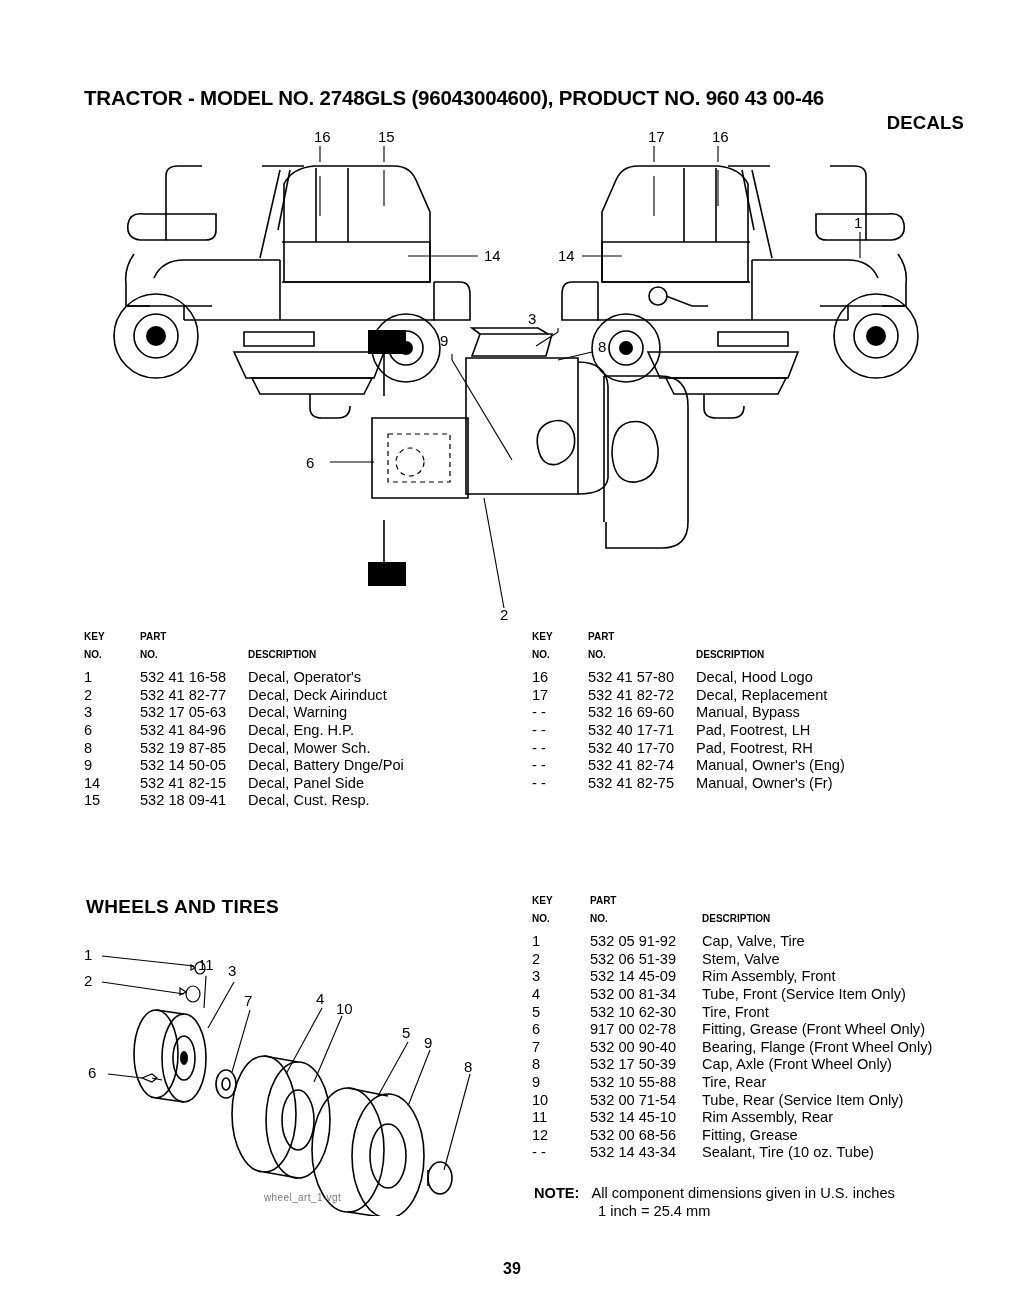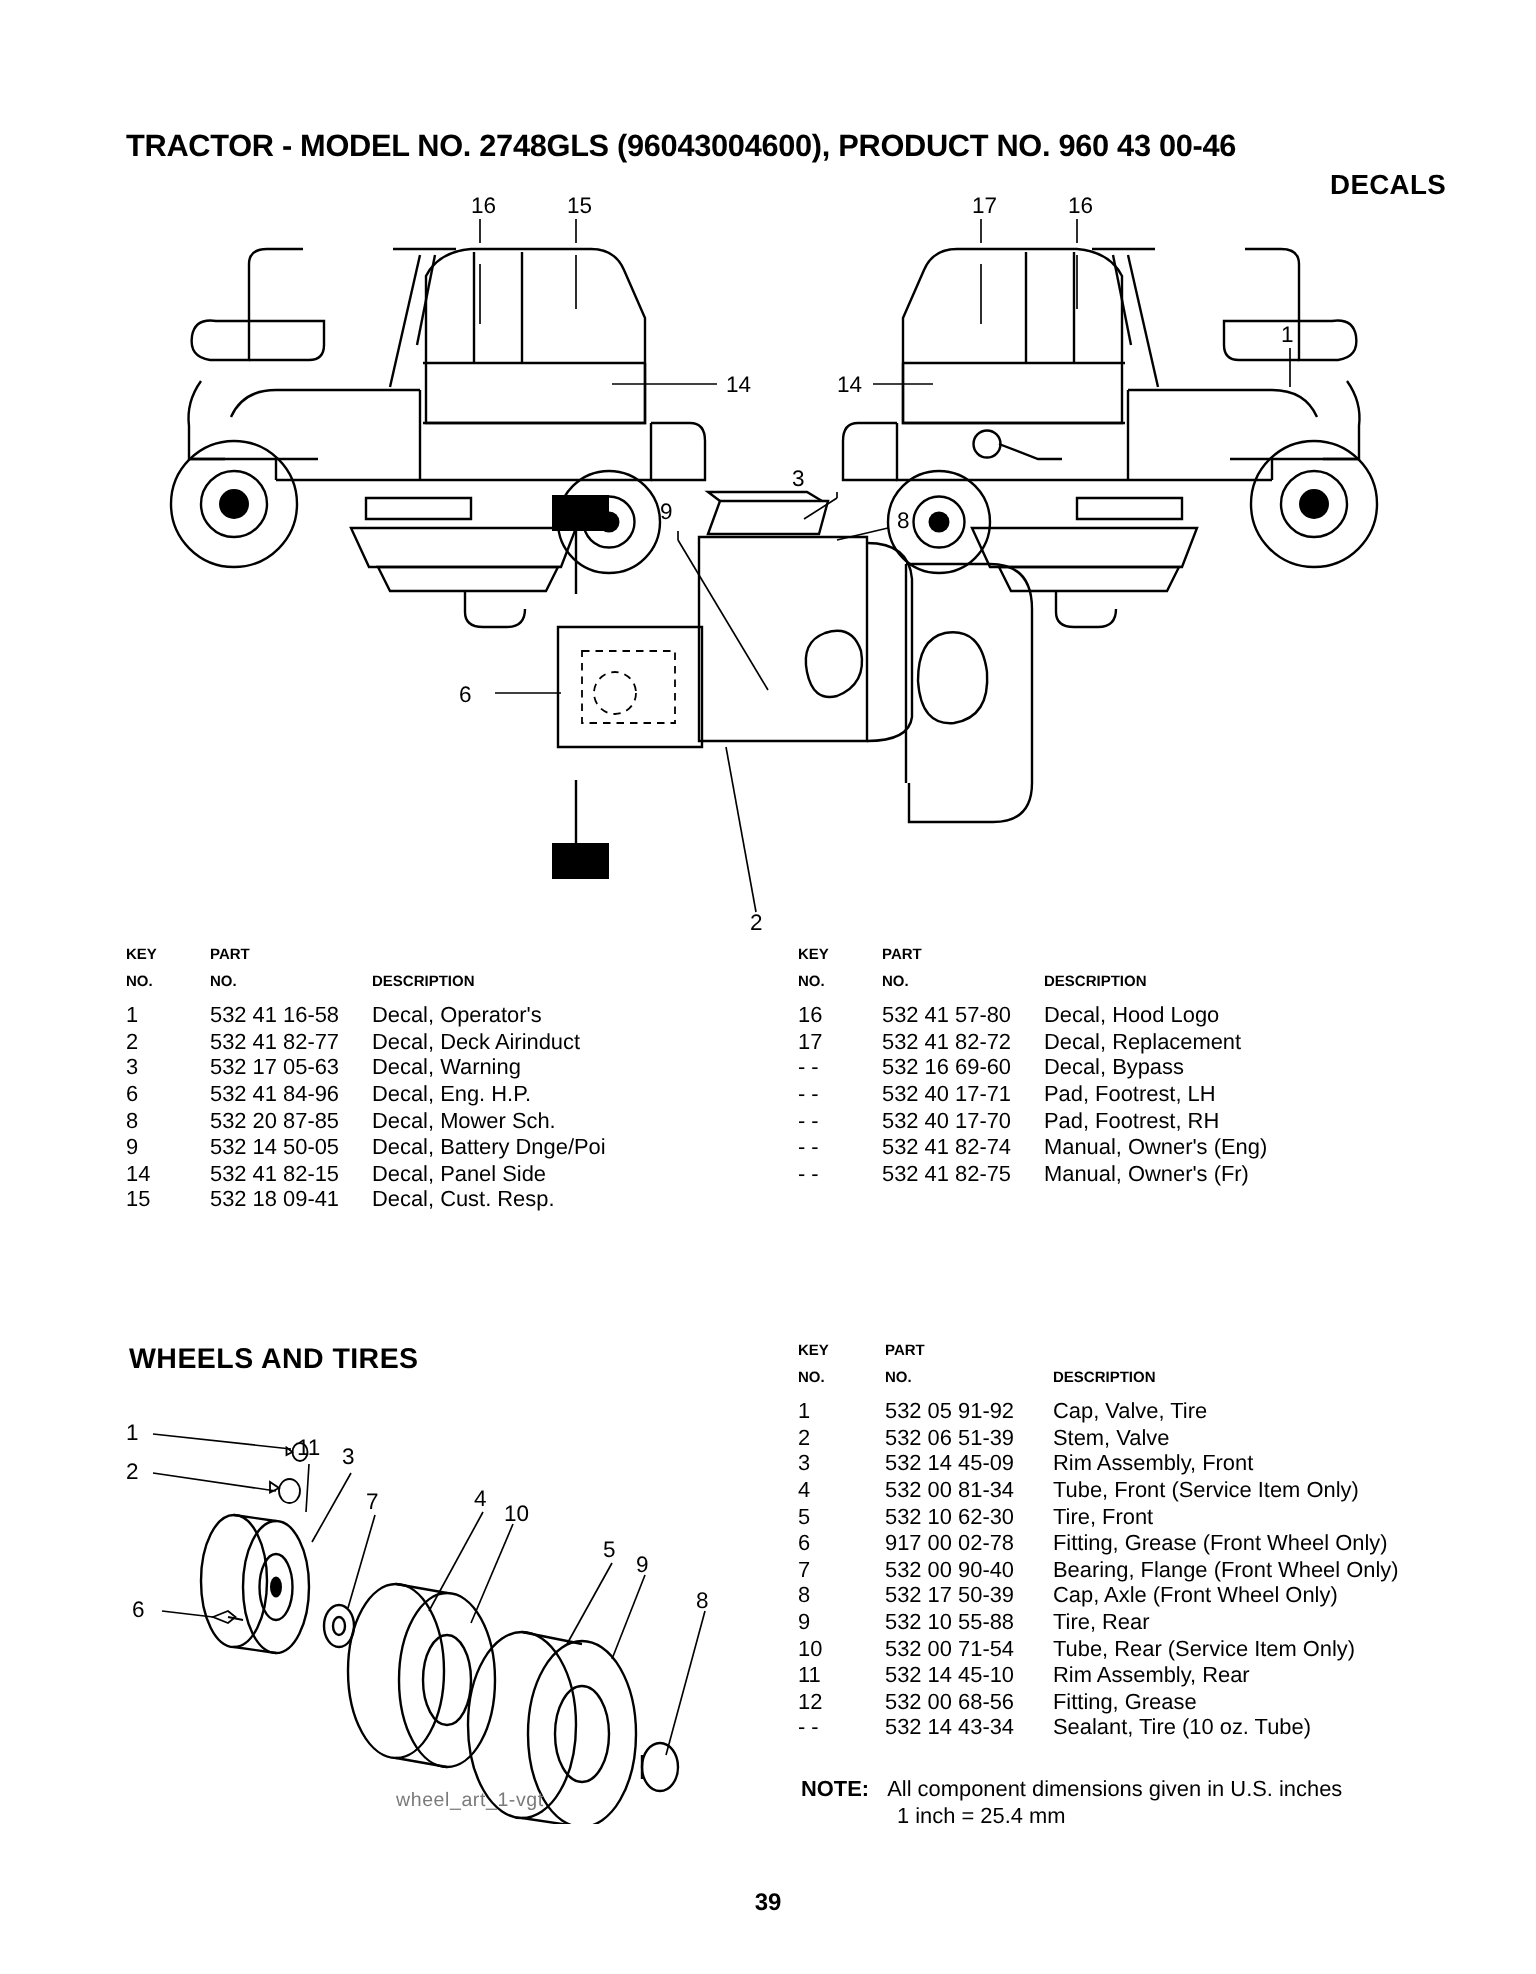--- a/index.html
+++ b/index.html
@@ -93,21 +93,21 @@
     position: absolute;
     left: 78px;
     top: 898px;
     width: 440px;
     height: 290px;
   }
   .wheel-art-caption {
     position: absolute;
     left: 264px;
     top: 1164px;
-    font-size: 13px;
+    font-size: 10px;
     color: #7a7a7a;
     letter-spacing: 0.4px;
   }
 
   .note {
     position: absolute;
     left: 534px;
     top: 1157px;
     font-size: 14.6px;
     line-height: 17.5px;
@@ -311,21 +311,21 @@
       <div class="c-part">532 17 05-63</div>
       <div class="c-desc">Decal, Warning</div>
     </div>
     <div class="row">
       <div class="c-key">6</div>
       <div class="c-part">532 41 84-96</div>
       <div class="c-desc">Decal, Eng. H.P.</div>
     </div>
     <div class="row">
       <div class="c-key">8</div>
-      <div class="c-part">532 20 87-85</div>
+      <div class="c-part">532 19 87-85</div>
       <div class="c-desc">Decal, Mower Sch.</div>
     </div>
     <div class="row">
       <div class="c-key">9</div>
       <div class="c-part">532 14 50-05</div>
       <div class="c-desc">Decal, Battery Dnge/Poi</div>
     </div>
     <div class="row">
       <div class="c-key">14</div>
       <div class="c-part">532 41 82-15</div>
@@ -356,21 +356,21 @@
       <div class="c-desc">Decal, Hood Logo</div>
     </div>
     <div class="row">
       <div class="c-key">17</div>
       <div class="c-part">532 41 82-72</div>
       <div class="c-desc">Decal, Replacement</div>
     </div>
     <div class="row">
       <div class="c-key">- -</div>
       <div class="c-part">532 16 69-60</div>
-      <div class="c-desc">Decal, Bypass</div>
+      <div class="c-desc">Manual, Bypass</div>
     </div>
     <div class="row">
       <div class="c-key">- -</div>
       <div class="c-part">532 40 17-71</div>
       <div class="c-desc">Pad, Footrest, LH</div>
     </div>
     <div class="row">
       <div class="c-key">- -</div>
       <div class="c-part">532 40 17-70</div>
       <div class="c-desc">Pad, Footrest, RH</div>

